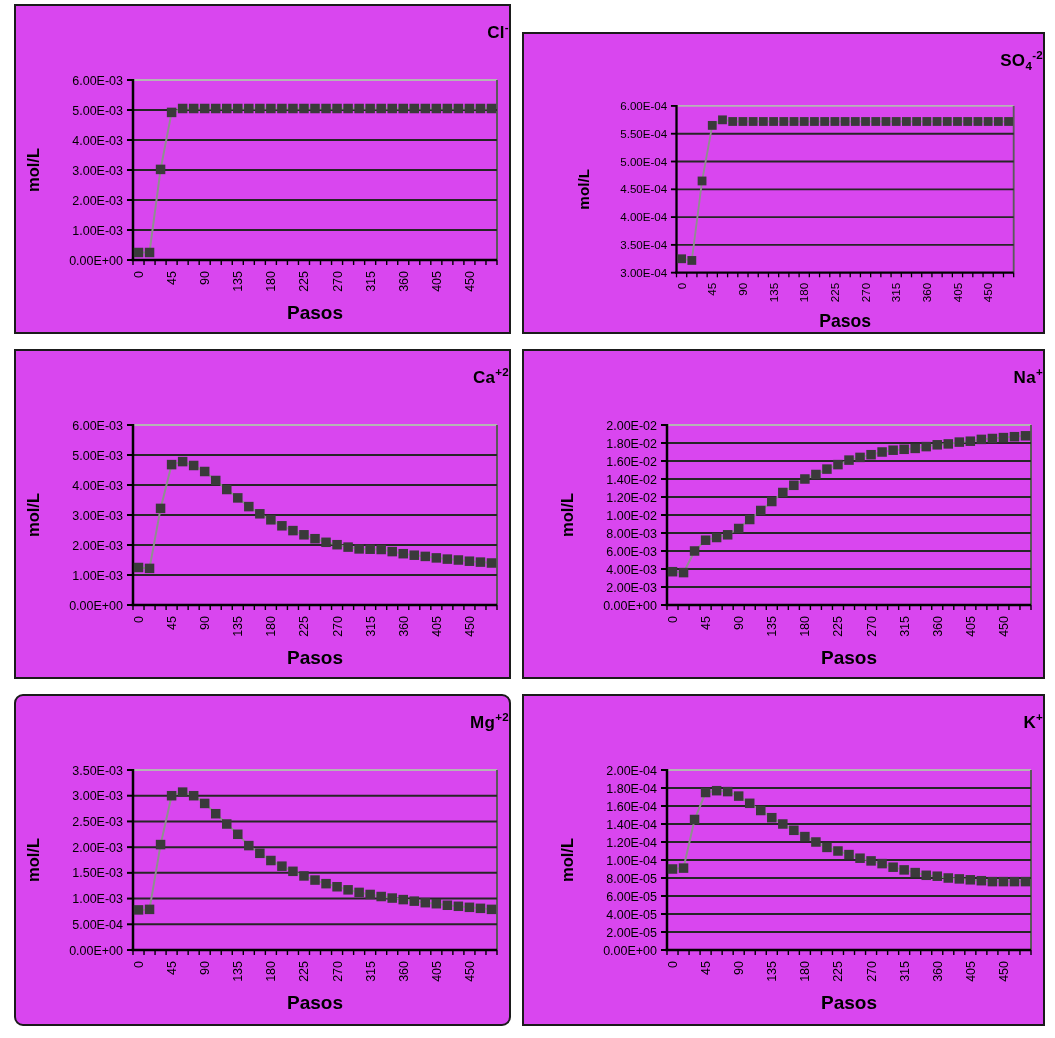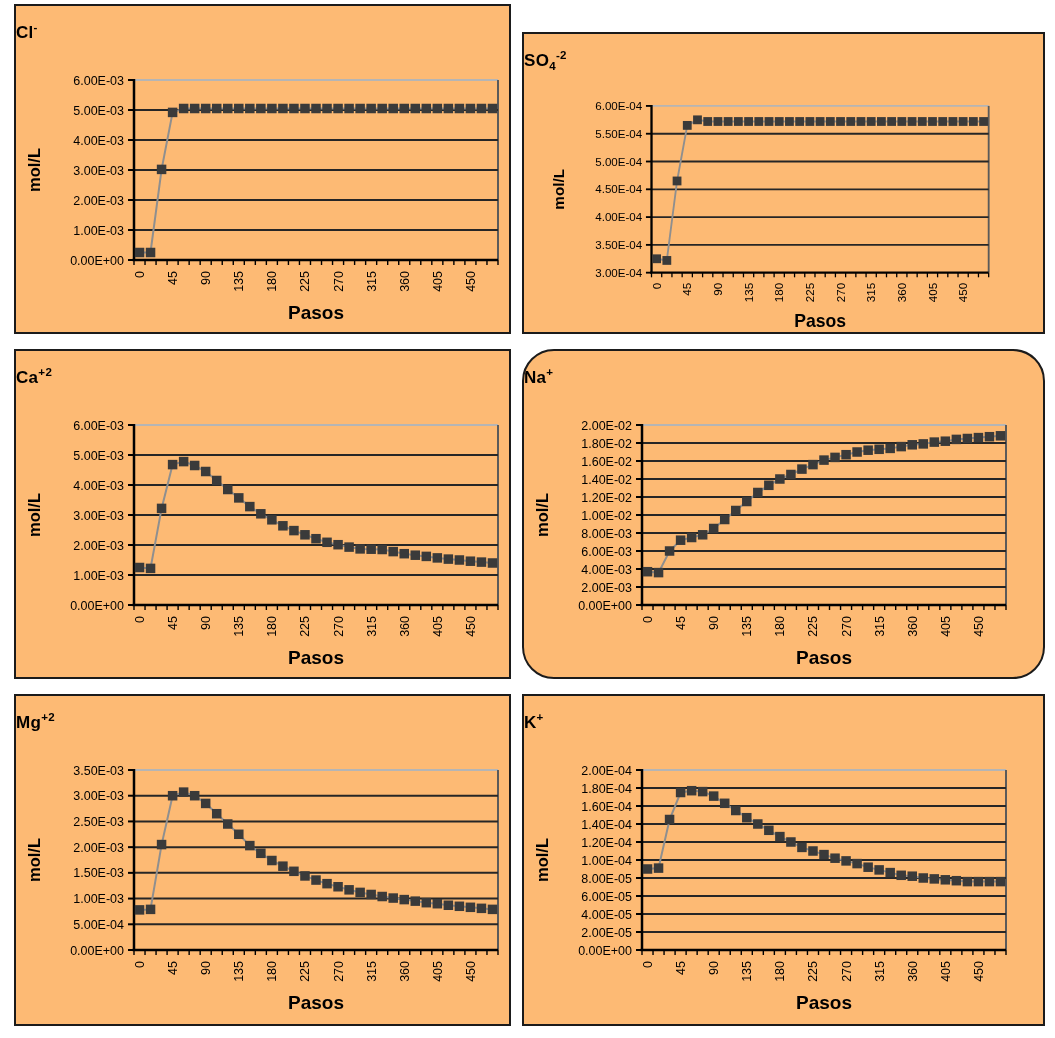--- a/index.html
+++ b/index.html
@@ -8,22 +8,22 @@
     width:1055px;height:1038px;box-sizing:border-box;
     padding:4px 9px 10px 14px;
     display:grid;
     grid-template-columns:497px 523px;
     grid-template-rows:330px 330px 332px;
     column-gap:11px;row-gap:15px;
     background:#fff;
   }
   .panel{
     border:2px solid #1b1b1b;
-    background:#fdba74;
-    display:flex;flex-direction:column;align-items:flex-start;
+    background:#d946ef;
+    display:flex;flex-direction:column;align-items:flex-end;
     overflow:hidden;box-sizing:border-box;
   }
   .chart-title{
     margin:10px 0 0 0;
     font-size:17px;font-weight:bold;line-height:22px;
     letter-spacing:0.3px;text-align:center;
   }
   .chart-title sub,.chart-title sup{font-size:0.68em;}
   svg.plot{display:block;margin-top:3px;}
   svg text{font-family:"Liberation Sans","DejaVu Sans",sans-serif;}
@@ -392,21 +392,21 @@
           <rect x="438.6439393939394" y="158.25" width="9.5" height="9.5" fill="#3a3a3a"></rect>
           <rect x="449.67424242424244" y="159.45" width="9.5" height="9.5" fill="#3a3a3a"></rect>
           <rect x="460.70454545454544" y="160.35" width="9.5" height="9.5" fill="#3a3a3a"></rect>
           <rect x="471.7348484848485" y="161.25" width="9.5" height="9.5" fill="#3a3a3a"></rect>
         </g>
         <text x="300" y="267" text-anchor="middle" font-size="19" font-weight="bold" fill="#000000">Pasos</text>
         <text x="24" y="118" text-anchor="middle" font-size="16.5" font-weight="bold" fill="#000000" transform="rotate(-90 24 118)">mol/L</text>
       </svg>
   </section>
 
-  <section class="panel" style="border-color: rgb(27, 27, 27); border-radius: 32px;">
+  <section class="panel" style="border-color: rgb(27, 27, 27);">
     <h3 class="chart-title"><span>Na</span><sub></sub><sup>+</sup></h3>
     <svg class="plot" width="494" height="272" viewBox="0 0 494 272">
         <g>
           <line x1="118" y1="28" x2="482" y2="28" stroke="#b5b5b5" stroke-width="2"></line>
           <line x1="482" y1="28" x2="482" y2="208" stroke="#5a5a5a" stroke-width="2"></line>
           <line x1="118" y1="46" x2="482" y2="46" stroke="#262626" stroke-width="2"></line>
           <line x1="118" y1="64" x2="482" y2="64" stroke="#262626" stroke-width="2"></line>
           <line x1="118" y1="82" x2="482" y2="82" stroke="#262626" stroke-width="2"></line>
           <line x1="118" y1="100" x2="482" y2="100" stroke="#262626" stroke-width="2"></line>
           <line x1="118" y1="118" x2="482" y2="118" stroke="#262626" stroke-width="2"></line>
@@ -526,21 +526,21 @@
           <rect x="438.6439393939394" y="36.75" width="9.5" height="9.5" fill="#3a3a3a"></rect>
           <rect x="449.67424242424244" y="35.85000000000002" width="9.5" height="9.5" fill="#3a3a3a"></rect>
           <rect x="460.70454545454544" y="34.94999999999999" width="9.5" height="9.5" fill="#3a3a3a"></rect>
           <rect x="471.7348484848485" y="34.04999999999998" width="9.5" height="9.5" fill="#3a3a3a"></rect>
         </g>
         <text x="300" y="267" text-anchor="middle" font-size="19" font-weight="bold" fill="#000000">Pasos</text>
         <text x="24" y="118" text-anchor="middle" font-size="16.5" font-weight="bold" fill="#000000" transform="rotate(-90 24 118)">mol/L</text>
       </svg>
   </section>
 
-  <section class="panel" style="border-color: rgb(27, 27, 27);">
+  <section class="panel" style="border-color: rgb(27, 27, 27); border-radius: 9px;">
     <h3 class="chart-title"><span>Mg</span><sub></sub><sup>+2</sup></h3>
     <svg class="plot" width="494" height="272" viewBox="0 0 494 272">
         <g>
           <line x1="118" y1="28" x2="482" y2="28" stroke="#b5b5b5" stroke-width="2"></line>
           <line x1="482" y1="28" x2="482" y2="208" stroke="#5a5a5a" stroke-width="2"></line>
           <line x1="118" y1="53.714285714285715" x2="482" y2="53.714285714285715" stroke="#262626" stroke-width="2"></line>
           <line x1="118" y1="79.42857142857143" x2="482" y2="79.42857142857143" stroke="#262626" stroke-width="2"></line>
           <line x1="118" y1="105.14285714285714" x2="482" y2="105.14285714285714" stroke="#262626" stroke-width="2"></line>
           <line x1="118" y1="130.85714285714286" x2="482" y2="130.85714285714286" stroke="#262626" stroke-width="2"></line>
           <line x1="118" y1="156.57142857142858" x2="482" y2="156.57142857142858" stroke="#262626" stroke-width="2"></line>

